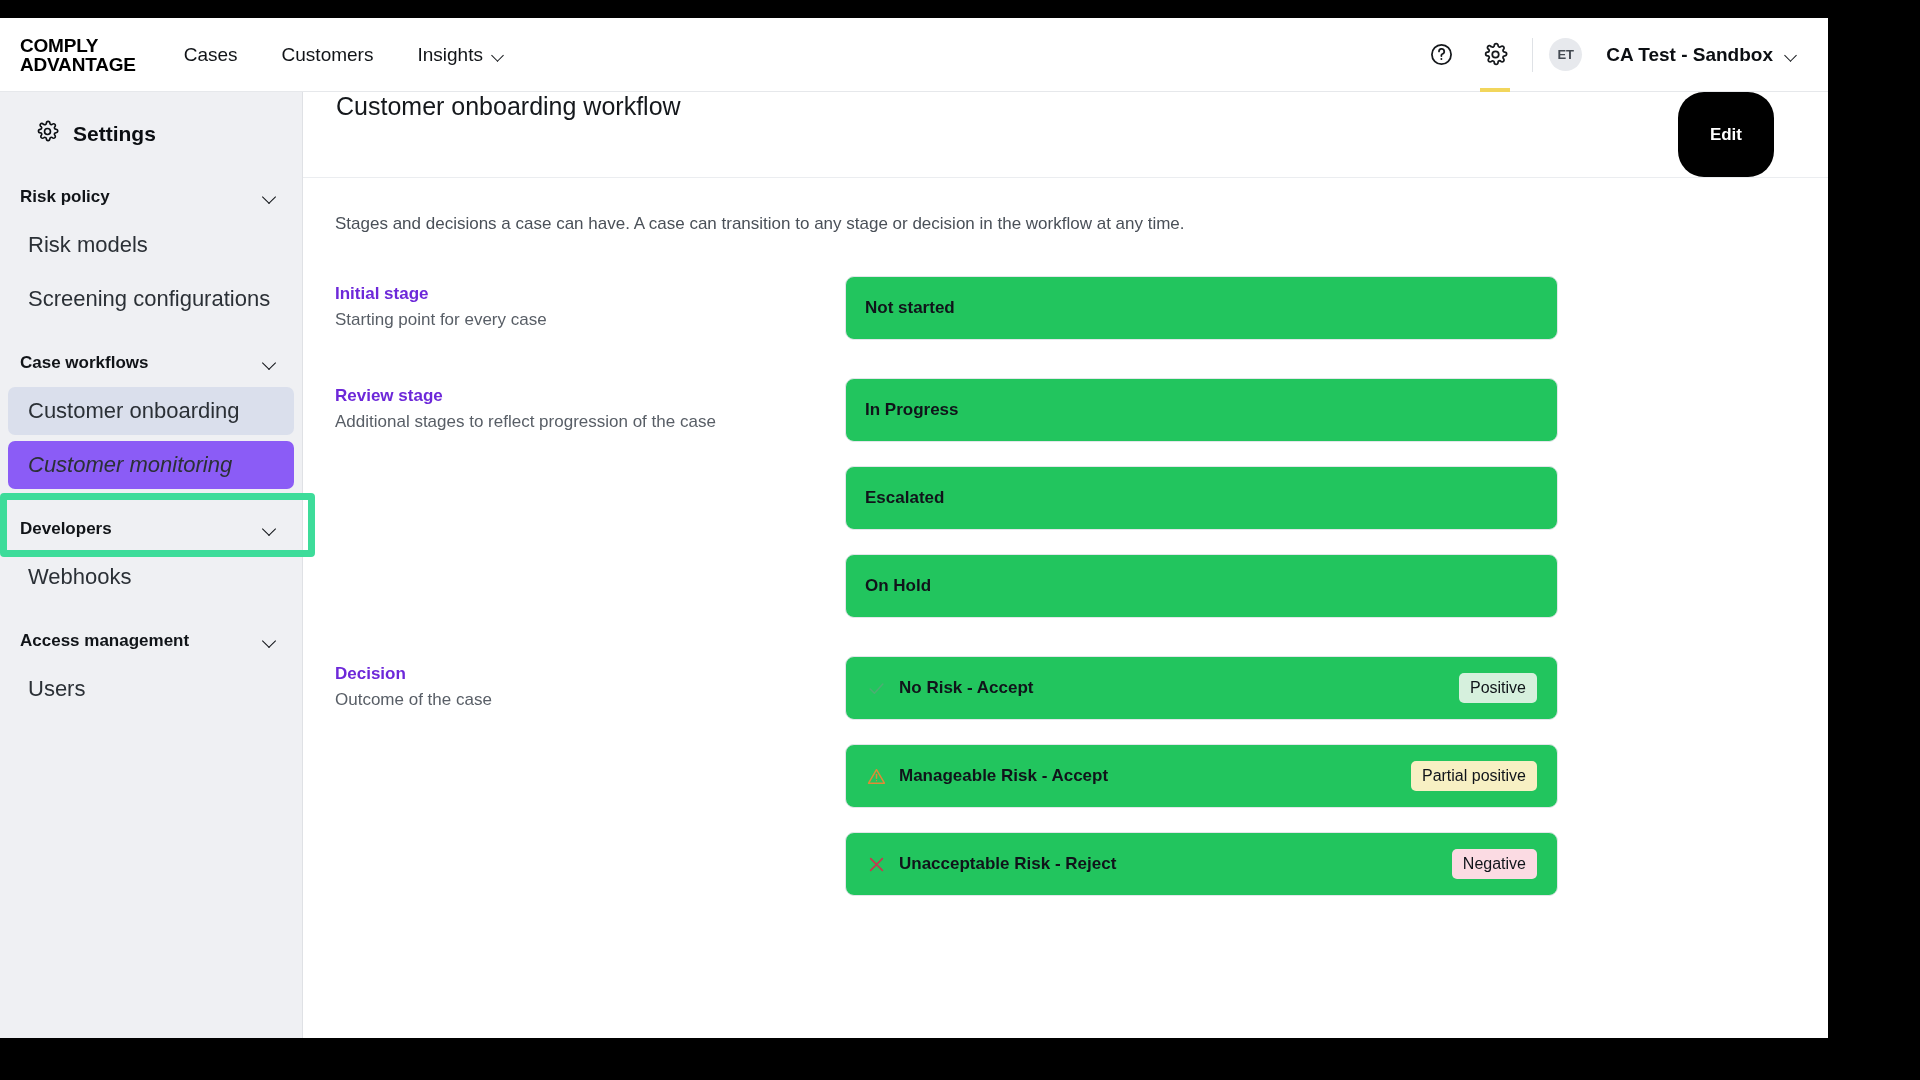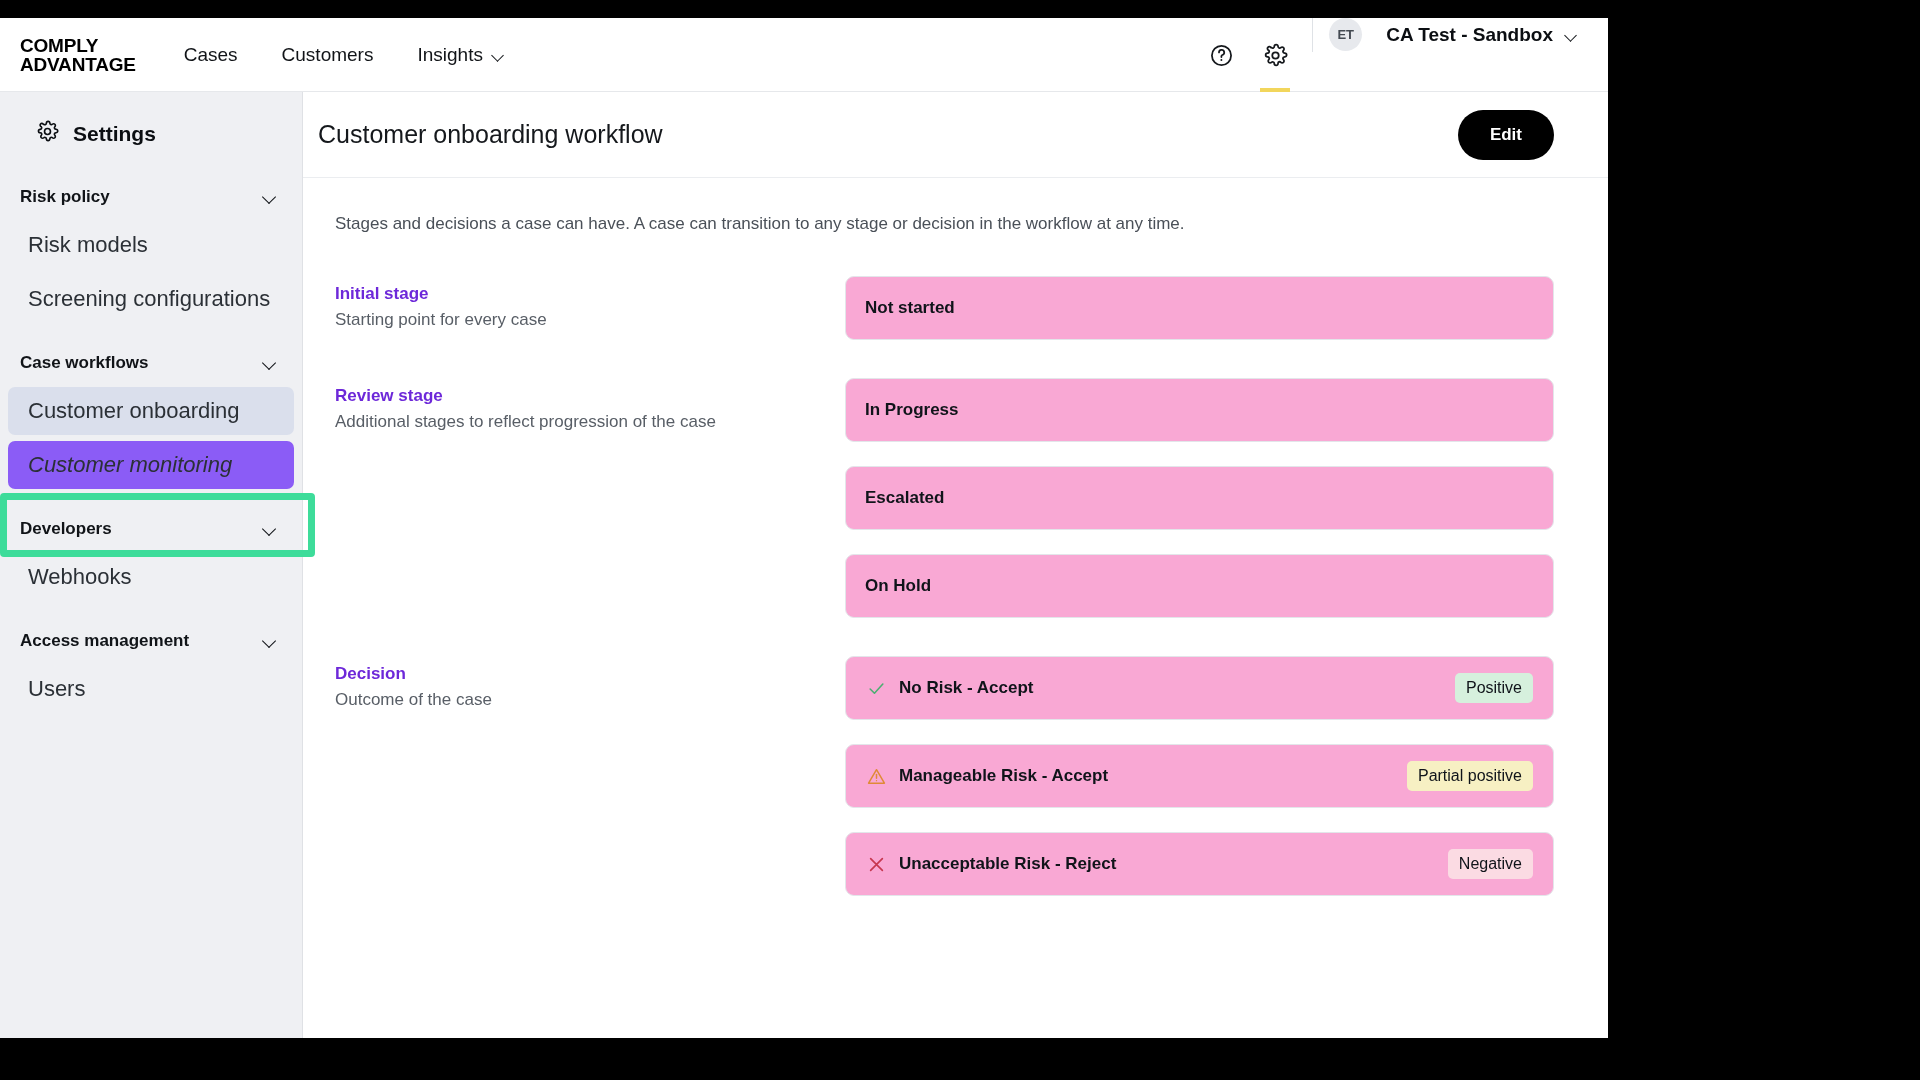--- a/index.html
+++ b/index.html
@@ -10,21 +10,21 @@
     overflow: hidden;
   }
 
   .page { position: relative; width: 1920px; height: 1080px; background: #000; }
 
   .browser-bar-top { position: absolute; left: 0; top: 0; width: 1920px; height: 18px; background: #000; }
   .browser-bar-bottom { position: absolute; left: 0; bottom: 0; width: 1920px; height: 42px; background: #000; }
 
   .viewport {
     position: absolute; left: 0; top: 18px;
-    width: 1608px; height: 1020px;
+    width: 1828px; height: 1020px;
     background: #ffffff;
     overflow: hidden;
   }
 
   
   .topnav {
     position: relative;
     height: 74px;
     background: #ffffff;
     border-bottom: 1px solid #e6e8eb;
@@ -55,21 +55,21 @@
   .chev::before {
     content: "";
     position: absolute; left: 1px; top: 0px;
     width: 8px; height: 8px;
     border-right: 1.7px solid #111418;
     border-bottom: 1.7px solid #111418;
     transform: rotate(45deg);
   }
   .nav-right {
     margin-left: auto;
-    display: flex; align-items: flex-start; gap: 0px;
+    display: flex; align-items: center; gap: 0px;
     height: 100%;
   }
   .iconbtn {
     width: 54px; height: 74px;
     display: flex; align-items: center; justify-content: center;
     position: relative;
     cursor: pointer;
   }
   .iconbtn.active::after {
     content: "";
@@ -131,22 +131,22 @@
     border: 7px solid #3ddc9a;
     border-radius: 4px;
     pointer-events: none;
   }
 
   
   .main { flex: 1; background: #ffffff; min-width: 0; }
   .main-head {
     height: 86px;
     border-bottom: 1px solid #ebedf0;
-    display: flex; align-items: center;
-    padding: 0 54px 0 15px;
+    display: flex; 
+    padding: 0 54px 0 33px;
   }
   .page-title { font-size: 25px; color: #15181c; }
   .edit-btn {
     margin-left: auto;
     background: #000; color: #fff;
     border: none; border-radius: 26px;
     font-size: 17px; font-weight: 700;
     padding: 15px 32px;
     cursor: pointer;
     font-family: Liberation Sans, sans-serif;
@@ -161,21 +161,21 @@
   .sec-sub { font-size: 17px; color: #585e66; }
   .sec-cards { flex: 1; max-width: 713px; }
 
   .card {
     border: 1px solid #e3e6ea;
     border-radius: 9px;
     height: 64px;
     display: flex; align-items: center;
     padding: 0 20px 0 19px;
     margin-bottom: 24px;
-    background: #f9a8d4;
+    background: #22c55e;
     cursor: pointer;
   }
   .card-label { font-size: 17px; font-weight: 700; color: #10141a; }
   .card-icon {
     width: 22px; margin-right: 12px;
     display: flex; align-items: center; justify-content: center;
   }
   .badge {
     margin-left: auto;
     border-radius: 5px;

